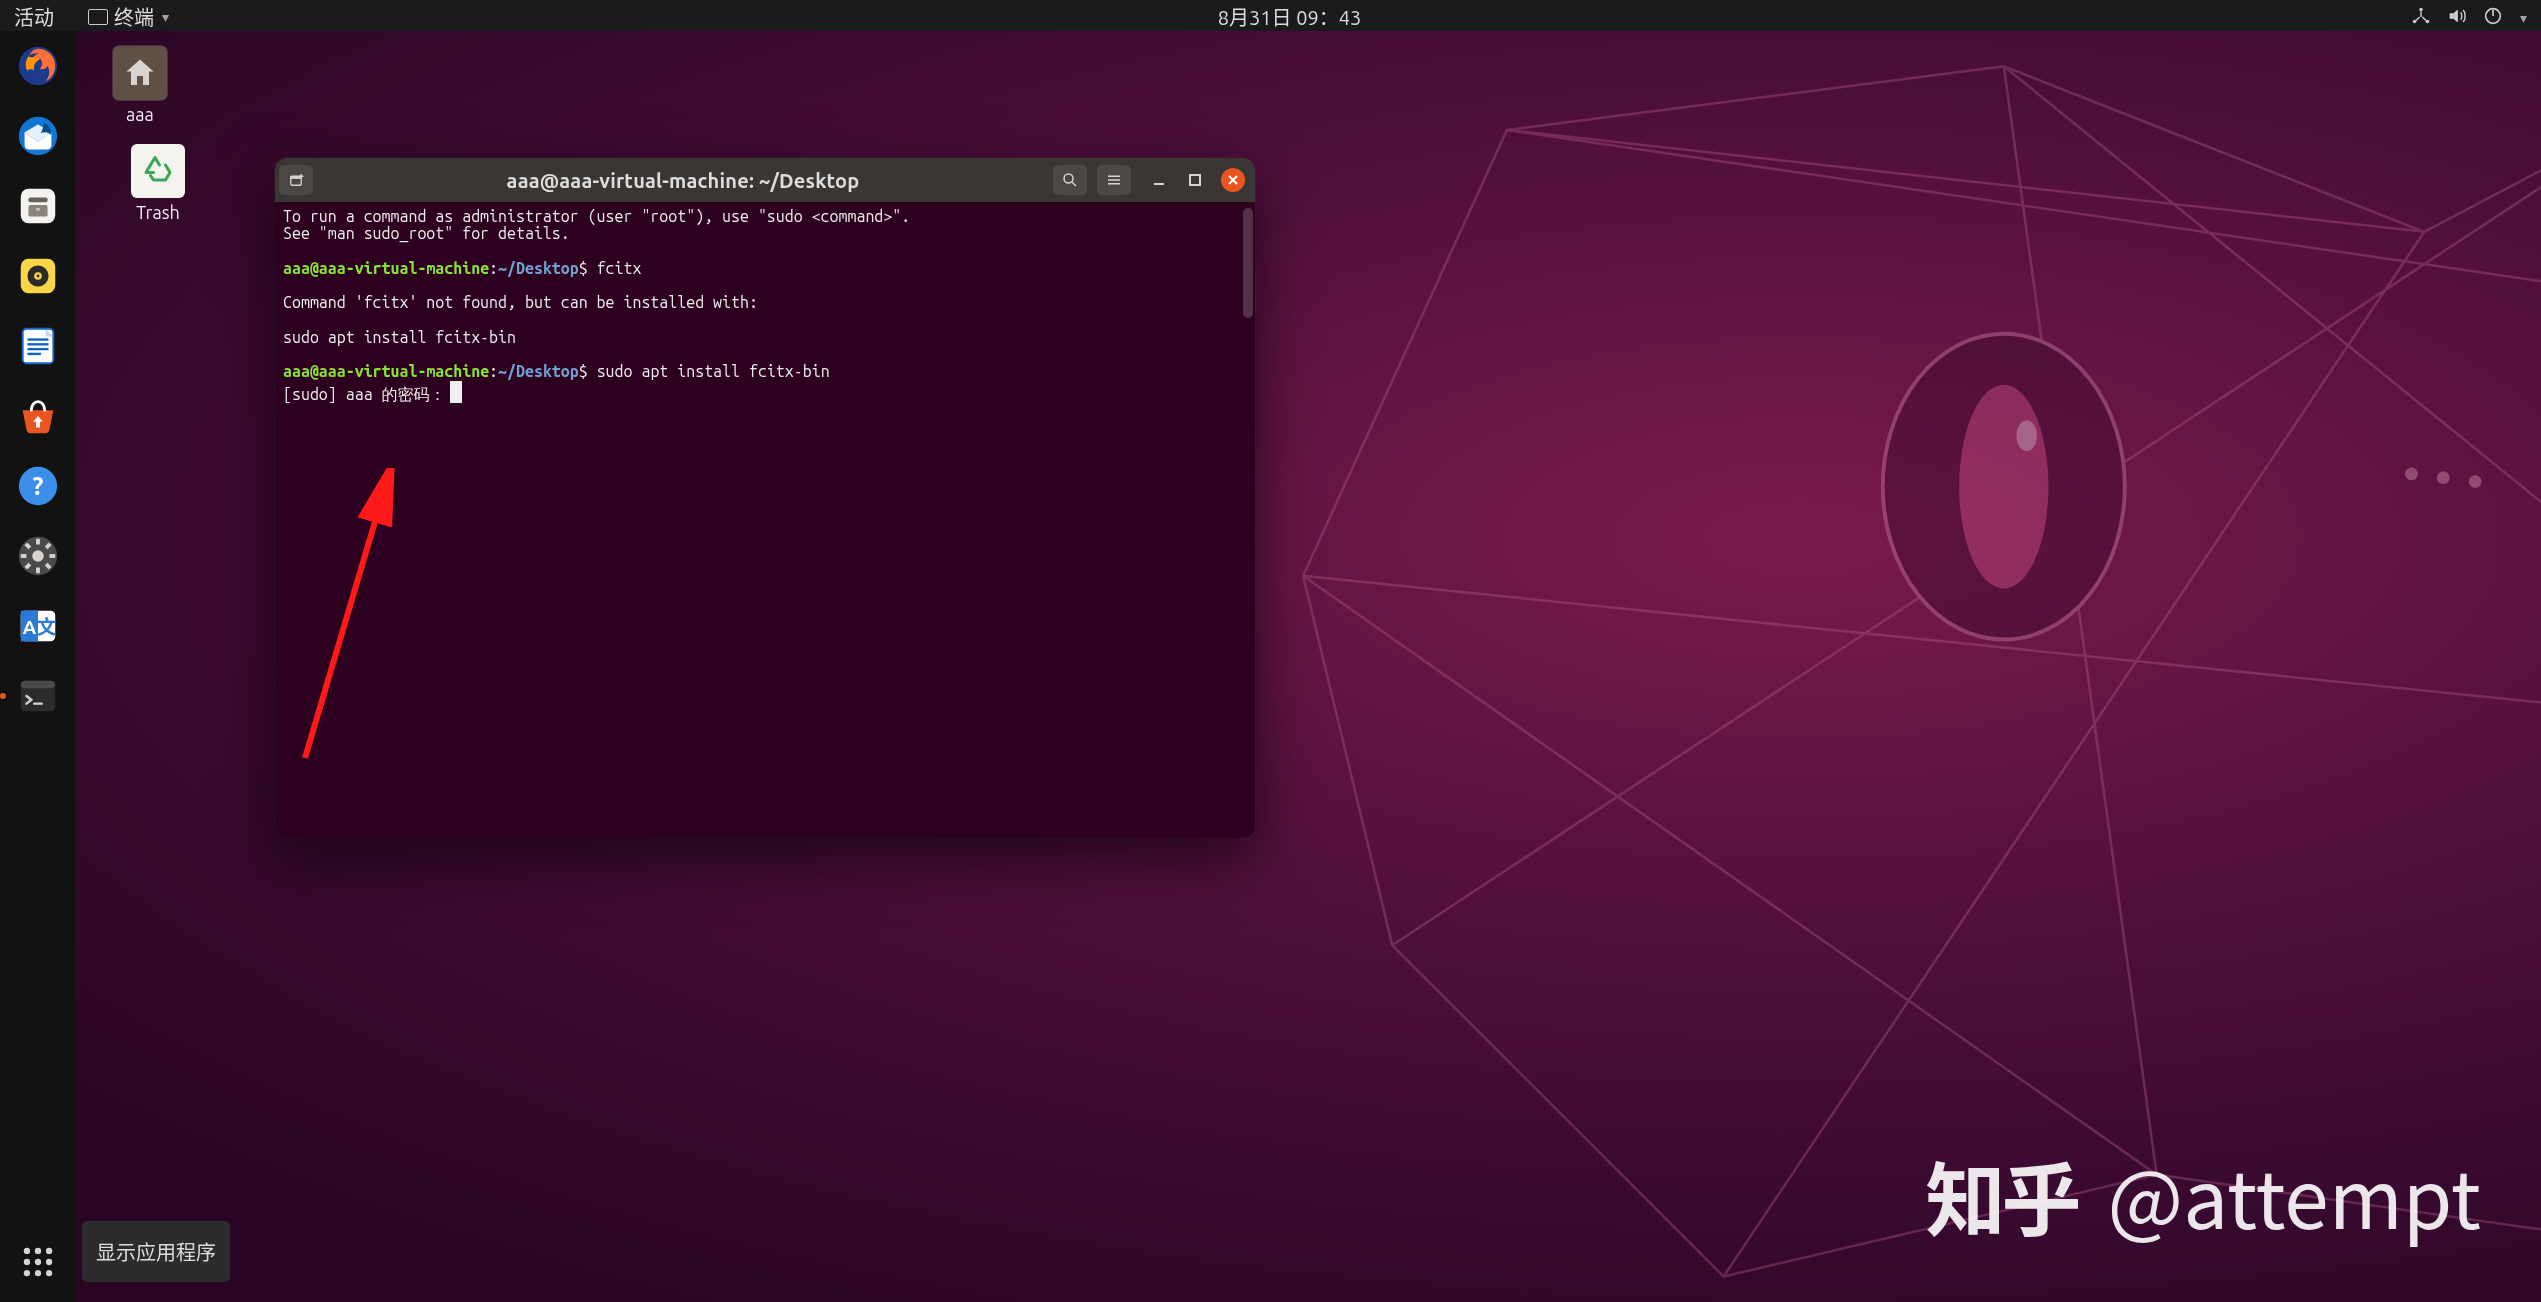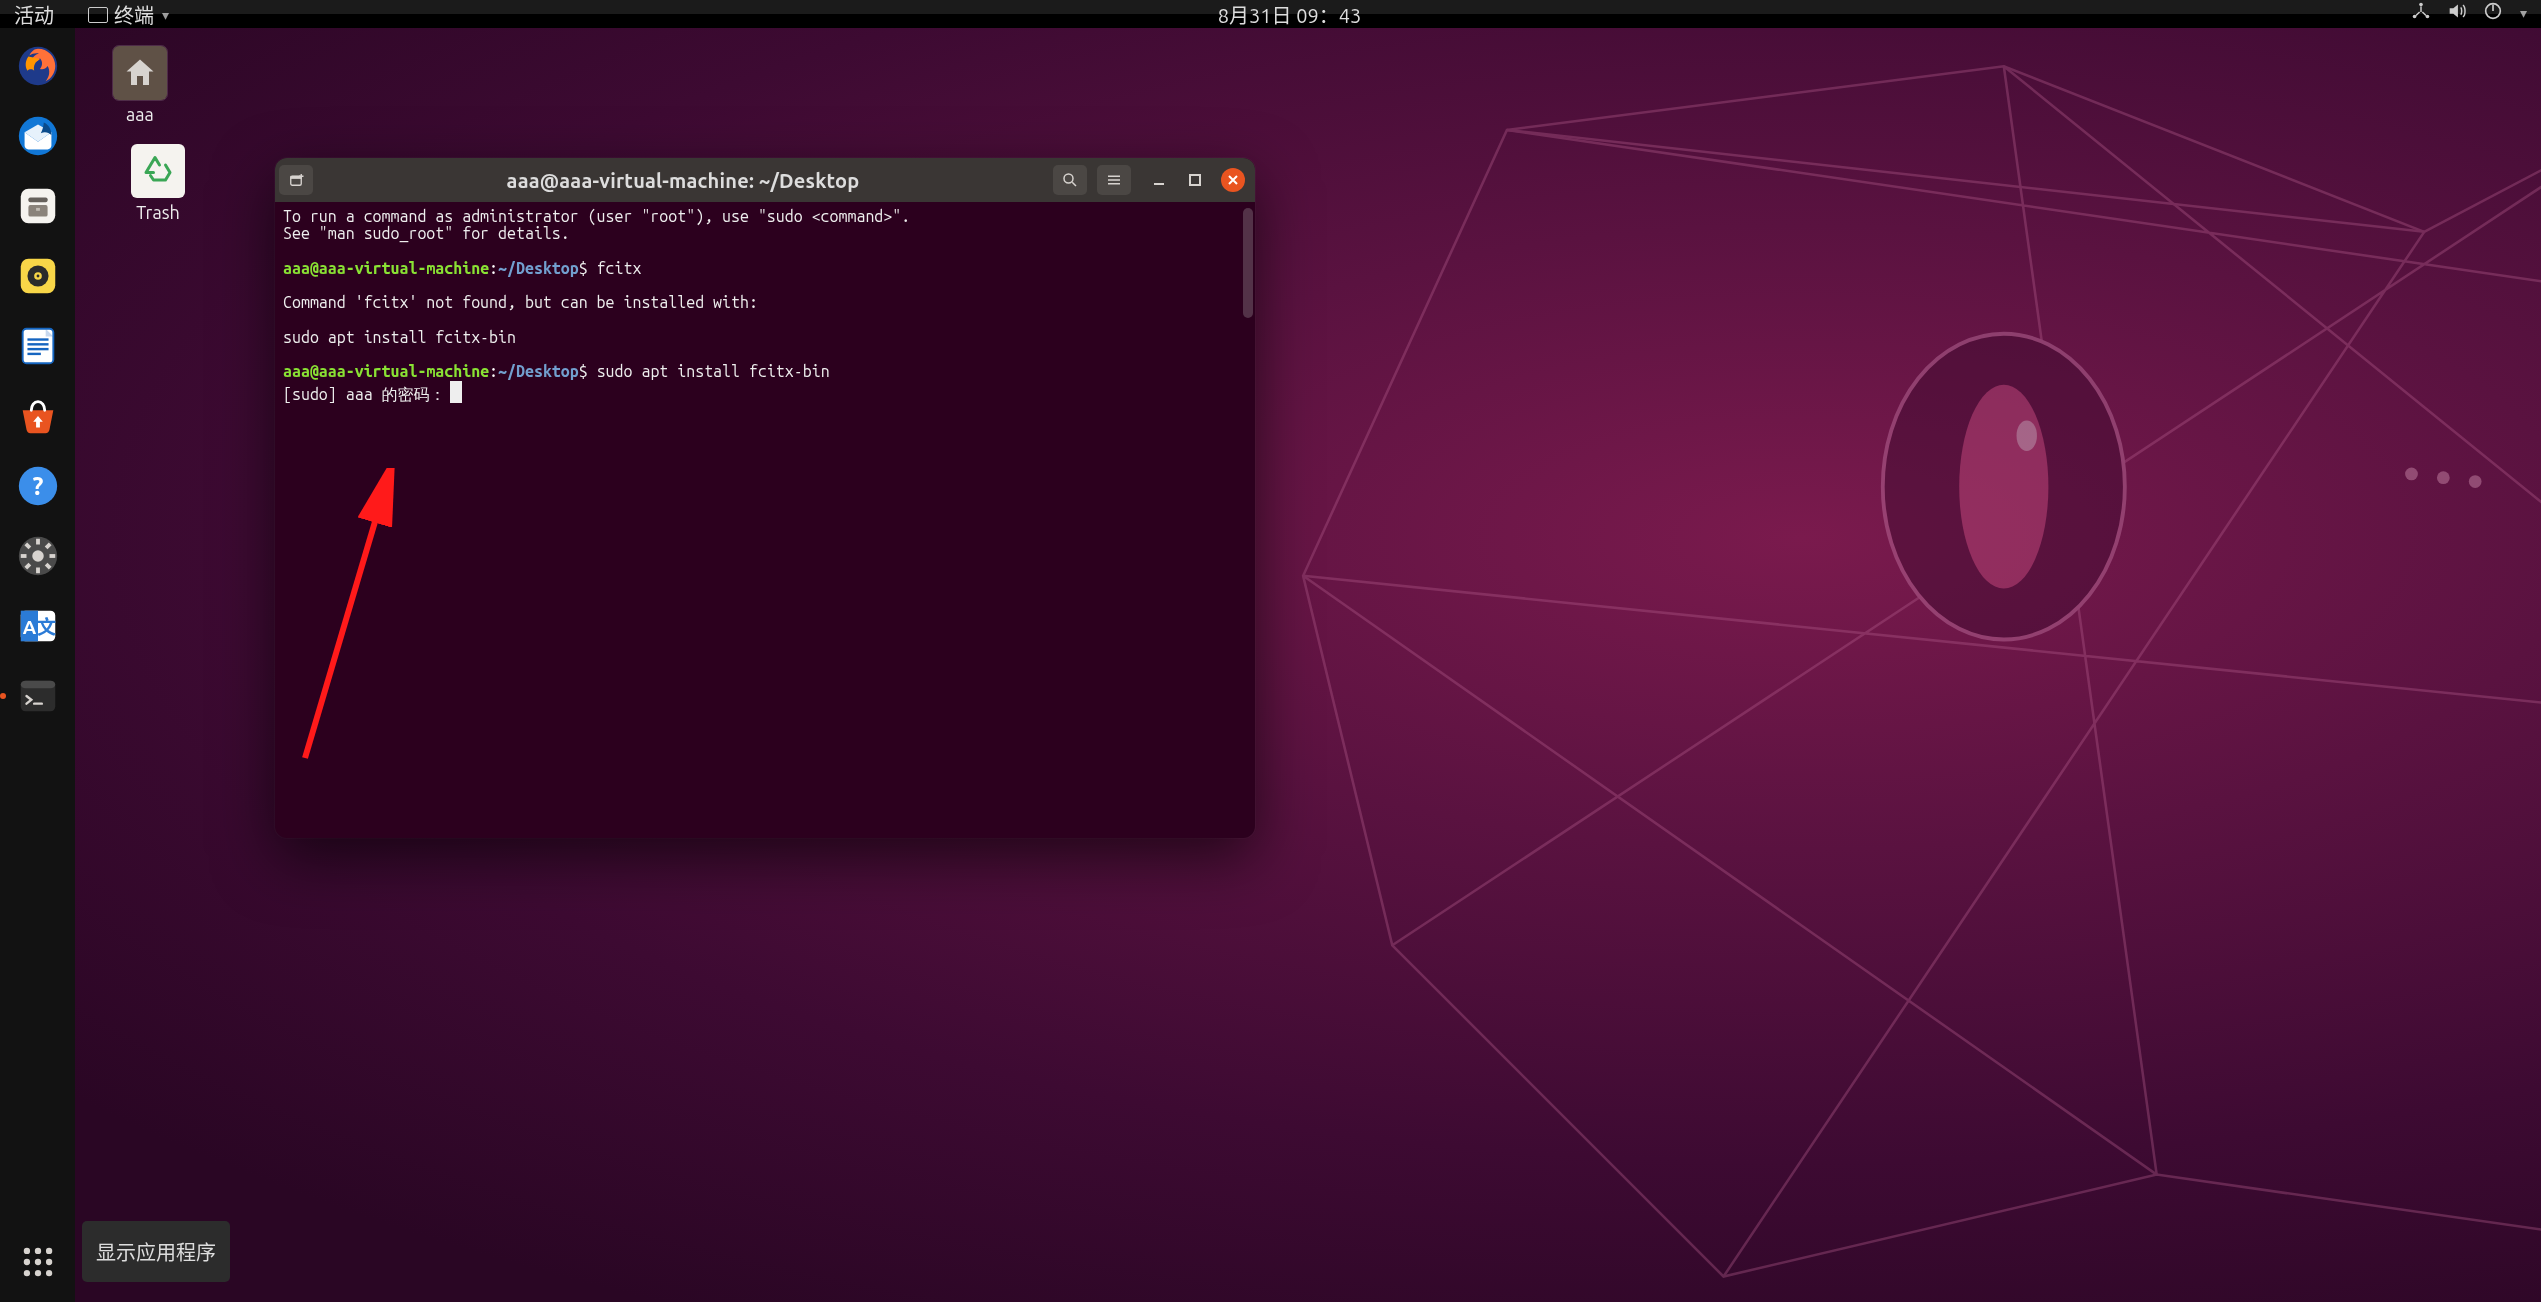--- a/index.html
+++ b/index.html
@@ -9,25 +9,25 @@
   font-family: "Ubuntu", "Noto Sans CJK SC", sans-serif;
   background: #000;
   overflow: hidden;
   position: relative;
   transform-origin: top left;
 }
 
 .top-panel {
   position: absolute;
   top: 0; left: 0; right: 0;
-  height: 14px;
+  height: 31px;
   background: #1b1b1b;
   color: #ddd;
   display: flex;
-  align-items: flex-start;
+  align-items: flex-end;
   font-size: 20px;
   z-index: 100;
 }
 .top-left, .top-right { display: flex; align-items: center; gap: 14px; padding: 0 14px; }
 .top-center { flex: 1; text-align: center; }
 .top-panel .item { cursor: default; }
 .top-panel svg { width: 22px; height: 22px; fill: #ccc; }
 .top-panel .chev { font-size: 14px; opacity: .7; margin-left: 2px; }
 .top-panel .app-ind { display:flex; align-items:center; gap:6px;margin-left:20px; }
 .top-panel .app-ind .square { width:20px; height:16px; border:1.5px solid #ccc; border-radius:2px; display:inline-block; }
@@ -393,13 +393,17 @@
 
   <svg class="arrow" width="120" height="300">
     <defs>
         <marker id="ah" markerWidth="12" markerHeight="12" refX="6" refY="3" orient="auto">
           <path d="M0 0L12 3L0 6z" fill="#ff1a1a"></path>
         </marker>
       </defs>
     <line x1="20" y1="290" x2="100" y2="20" stroke="#ff1a1a" stroke-width="6" marker-end="url(#ah)"></line>
   </svg>
 
+  <div class="watermark">
+    <span class="zh">知乎</span>
+    <span>@attempt</span>
+  </div>
 </div>
 
 </body></html>

